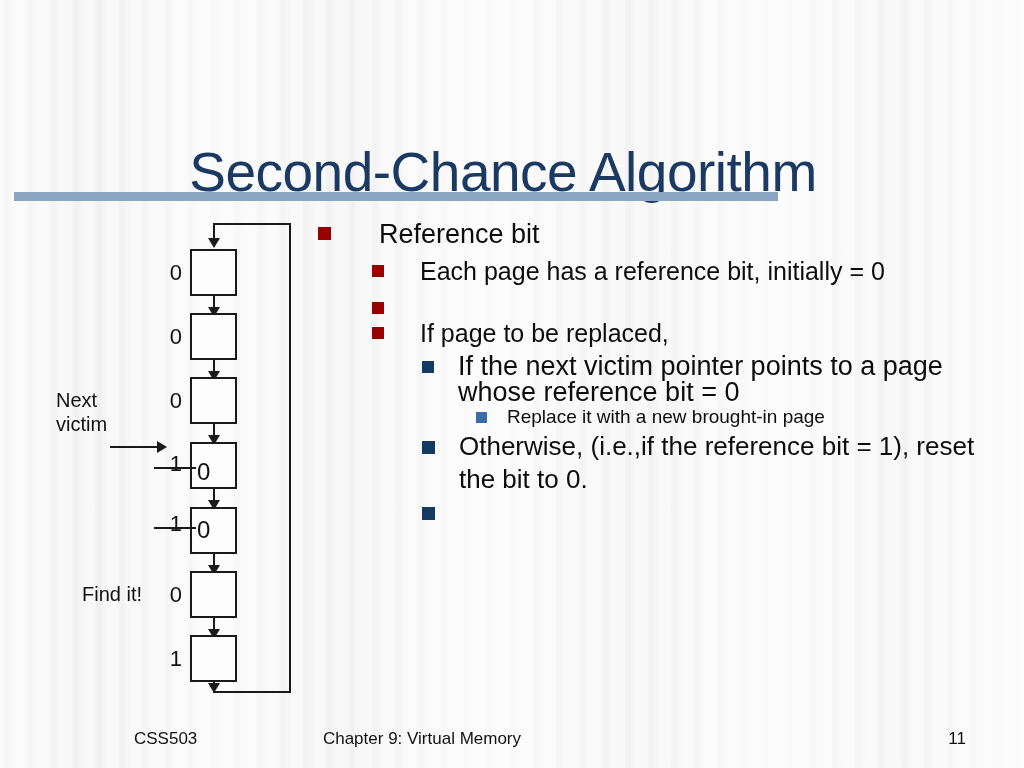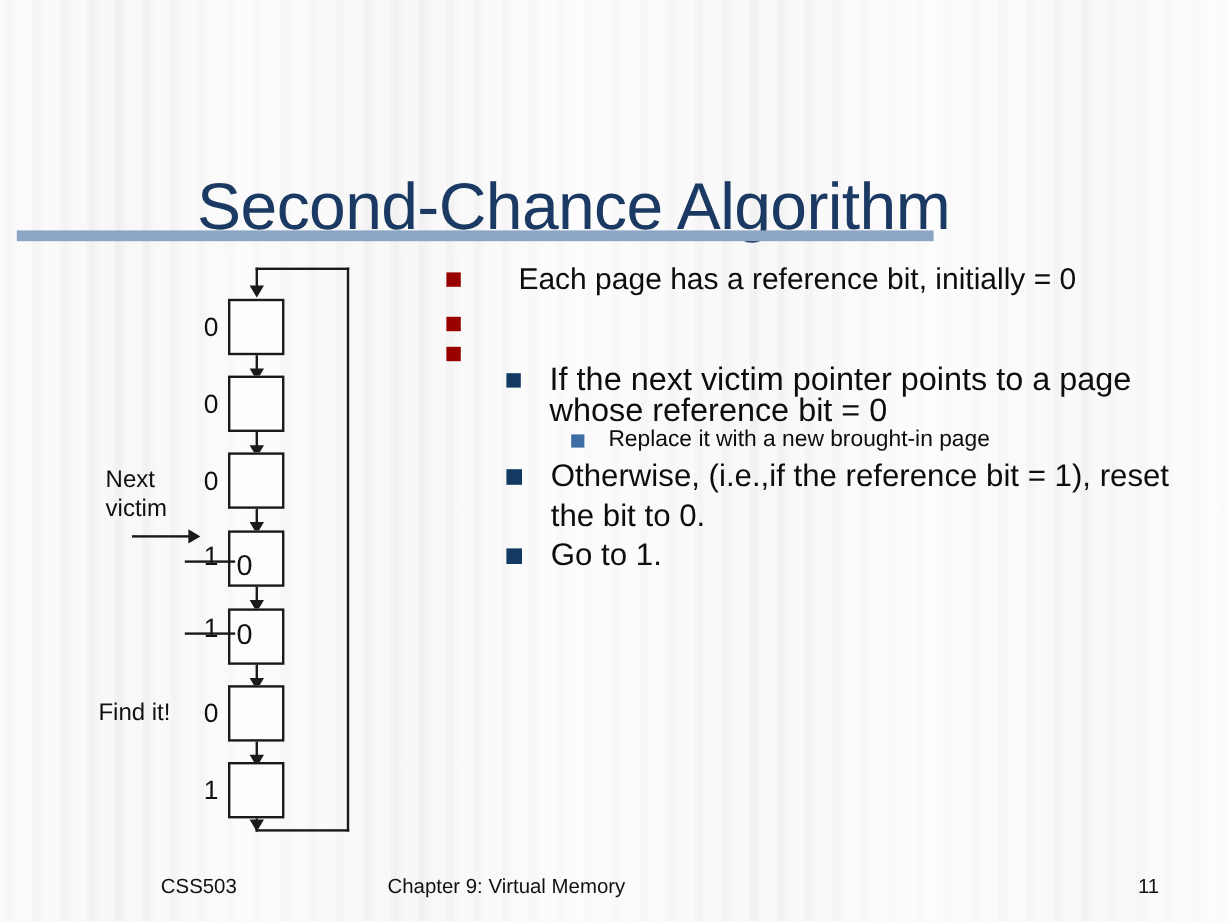--- a/index.html
+++ b/index.html
@@ -52,20 +52,21 @@
     left: 0;
     top: 104px;
     width: 956px;
     text-align: center;
     font-size: 55px;
     line-height: 62px;
     font-weight: normal;
     color: #1b3a63;
     letter-spacing: -0.5px;
     white-space: nowrap;
+    padding-left: 25px;
   }
   #title-rule {
     position: absolute;
     left: 14px;
     top: 192px;
     width: 764px;
     height: 9px;
     background: #8ba6c4;
   }
 
@@ -159,21 +160,21 @@
 
   
   .lvl1 { padding-left: 6px; margin-bottom: 2px; }
   .lvl1 .marker {
     width: 13px; height: 13px; background: #990000;
     margin-top: 11px; margin-right: 48px;
   }
   .lvl1 .btxt { font-size: 27px; line-height: 36px; }
 
   
-  .lvl2 { padding-left: 60px; margin-bottom: 2px; gap: 12px; }
+  .lvl2 { padding-left: 60px; margin-bottom: 2px; }
   .lvl2 .marker {
     width: 12px; height: 12px; background: #990000;
     margin-top: 11px; margin-right: 36px;
   }
   .lvl2 .btxt { font-size: 25px; line-height: 35px; }
 
   
   .lvl3 { padding-left: 110px; margin-bottom: 0px; }
   .lvl3 .marker {
     width: 12px; height: 12px; background: #123a63;
@@ -260,65 +261,69 @@
 
     <div class="dg-box" style="left:150px; top:356px;"></div>
     <div class="dg-bit" style="left:122px; top:369px;">0</div>
     <div class="dg-vline" style="left:173px; top:403px; height:14px;"></div>
     <div class="dg-arrow-down" style="left:168px; top:414px;"></div>
 
     <div class="dg-box" style="left:150px; top:420px;"></div>
     <div class="dg-bit" style="left:122px; top:433px;">1</div>
     <div class="dg-vline" style="left:173px; top:467px; height:11px;"></div>
 
-    <div class="dg-label" style="left:16px; top:173px;margin-left:32px;">Next
+    <div class="dg-label" style="left:16px; top:173px;">Next
 victim</div>
     <div class="dg-hline" style="left:70px; top:231px; width:48px;"></div>
     <div class="dg-arrow-right" style="left:117px; top:226px;"></div>
 
     <div class="dg-label" style="left:42px; top:367px;">Find it!</div>
   </div>
 
   <div id="content">
 
+    <div class="blt lvl1">
+      <span class="marker"></span>
+      <span class="btxt">Reference bit</span>
+    </div>
 
     <div class="blt lvl2">
       <span class="marker"></span>
       <span class="btxt">Each page has a reference bit, initially = 0</span>
     </div>
 
     <div class="blt lvl2">
       <span class="marker"></span>
     </div>
 
 
 
     <div class="blt lvl2">
       <span class="marker"></span>
+      <span class="btxt">If page to be replaced,</span>
     </div>
 
     <div class="blt lvl3">
       <span class="marker"></span>
       <span class="btxt">If the next victim pointer points to a page whose reference bit = 0</span>
     </div>
 
     <div class="blt lvl4">
       <span class="marker"></span>
       <span class="btxt">Replace it with a new brought-in page</span>
     </div>
 
     <div class="blt lvl3b">
       <span class="marker"></span>
       <span class="btxt">Otherwise, (i.e.,if the reference bit = 1), reset the bit to 0.</span>
     </div>
 
 
     <div class="blt lvl3b">
       <span class="marker"></span>
-      <span class="btxt">Go to 1.</span>
     </div>
 
   </div>
 
   <div id="footer">
     <span id="footer-left">CSS503</span>
     <span id="footer-center">Chapter 9: Virtual Memory</span>
     <span id="footer-right">11</span>
   </div>
 

